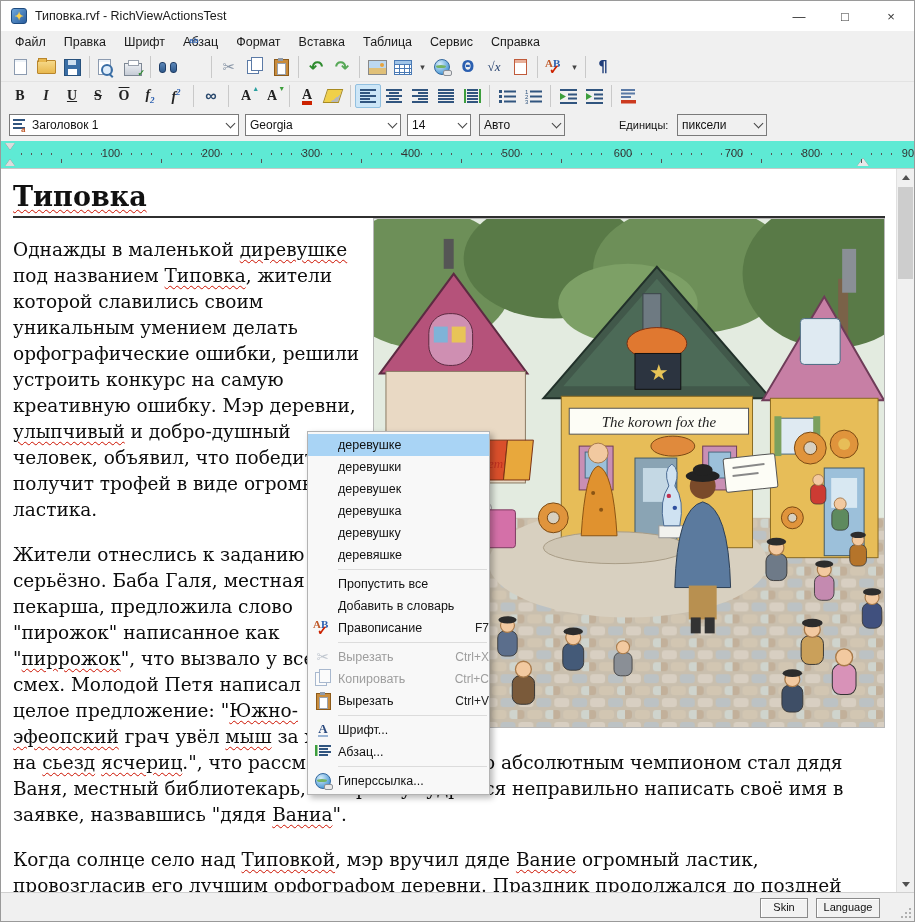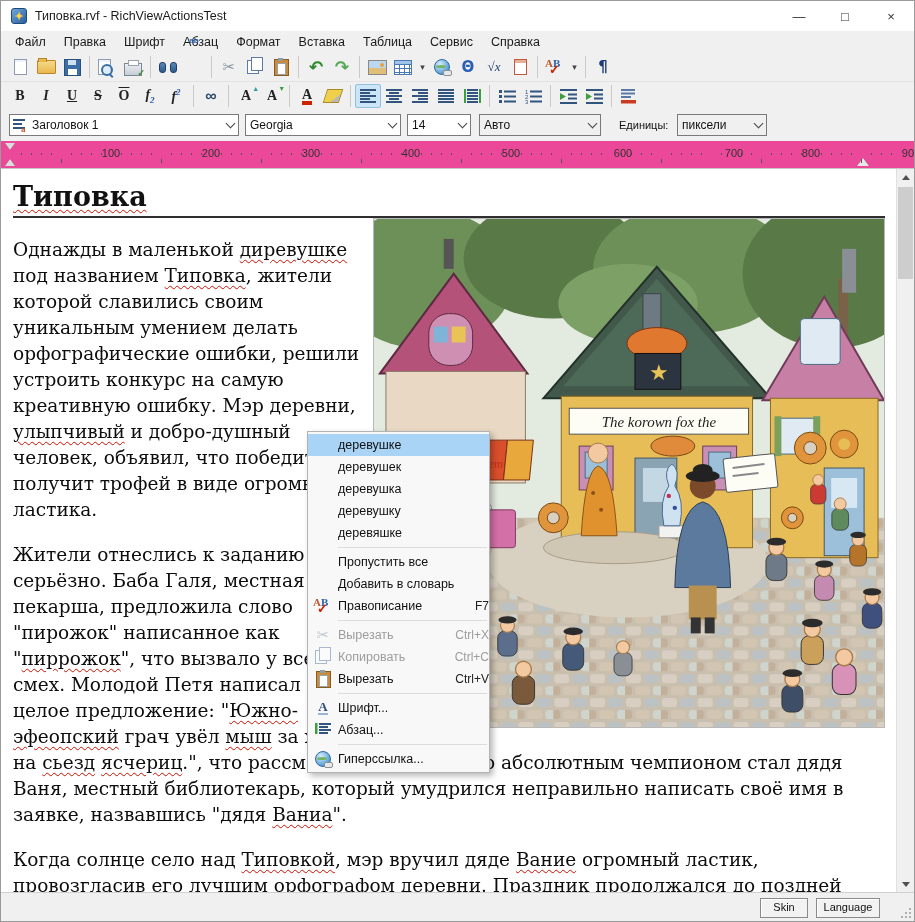--- a/index.html
+++ b/index.html
@@ -83,21 +83,21 @@
   
   .combobar{position:absolute;left:0;top:108px;right:0;height:32px;background:#f0f0f0;border-bottom:1px solid #e0e0e0;}
   .combo{position:absolute;top:5px;height:22px;background:#fff;border:1px solid #7a7a7a;box-sizing:border-box;display:flex;align-items:center;}
   .combo.gray{background:#f0f0f0;}
   .combo .ctext{flex:1;font-size:12px;color:#111;padding-left:4px;white-space:nowrap;overflow:hidden;}
   .chev{width:16px;height:100%;display:flex;align-items:center;justify-content:center;flex:0 0 auto;}
   .chev::after{content:"";width:6px;height:6px;border-right:1.4px solid #444;border-bottom:1.4px solid #444;transform:rotate(45deg);margin-top:-3px;}
   .cicon{width:16px;height:14px;flex:0 0 auto;margin-left:2px;}
   .units-label{position:absolute;left:618px;top:5px;height:22px;line-height:22px;font-size:11px;color:#111;}
   
-  .ruler{position:absolute;left:0;top:140px;right:0;height:27px;background:#ec4899;border-bottom:1px solid #d5d5d5;overflow:hidden;}
+  .ruler{position:absolute;left:0;top:140px;right:0;height:27px;background:#5eead4;border-bottom:1px solid #d5d5d5;overflow:hidden;}
   .rlbl{position:absolute;top:6px;transform:translateX(-50%);font-size:11px;color:#333;}
   .rdot{position:absolute;top:12px;width:1px;height:2px;background:#555;}
   .rmid{position:absolute;top:18px;width:1px;height:4px;background:#555;}
   .rtri{position:absolute;width:0;height:0;}
   .ind-top{left:4px;top:2px;border-left:5px solid transparent;border-right:5px solid transparent;border-top:7px solid #dcdcdc;filter:drop-shadow(0 0 0.5px #555);}
   .ind-bot{left:4px;bottom:2px;border-left:5px solid transparent;border-right:5px solid transparent;border-bottom:7px solid #dcdcdc;filter:drop-shadow(0 0 0.5px #555);}
   .ind-right{left:856px;bottom:2px;border-left:6px solid transparent;border-right:6px solid transparent;border-bottom:8px solid #e8e8e8;filter:drop-shadow(0 0 0.5px #555);}
   
   .docwrap{position:absolute;left:0;top:167px;right:0;bottom:28px;background:#fff;border-top:1px solid #c8c8c8;overflow:hidden;}
   .docpage{position:absolute;left:0;top:0;right:17px;bottom:0;padding:12px 12px 0 12px;overflow:hidden;cursor:text;}
@@ -487,21 +487,21 @@
       <span class="chev"></span>
     </div>
     <div class="combo" style="left:244px;width:156px;">
       <span class="ctext">Georgia</span>
       <span class="chev"></span>
     </div>
     <div class="combo" style="left:406px;width:64px;">
       <span class="ctext">14</span>
       <span class="chev"></span>
     </div>
-    <div class="combo gray" style="left:478px;width:122px;">
+    <div class="combo gray" style="left:478px;width:86px;">
       <span class="ctext">Авто</span>
       <span class="chev"></span>
     </div>
     <span class="units-label">Единицы:</span>
     <div class="combo gray" style="left:676px;width:90px;">
       <span class="ctext">пиксели</span>
       <span class="chev"></span>
     </div>
   </div>
 
@@ -804,20 +804,24 @@
       <div class="sb-dn"></div>
     </div>
 
     <div class="ctxmenu" id="ctxmenu">
         <div class="cm-item sel">
           <span class="cm-gut"></span>
           <span class="cm-label">деревушке</span>
         </div>
         <div class="cm-item">
           <span class="cm-gut"></span>
+          <span class="cm-label">деревушки</span>
+        </div>
+        <div class="cm-item">
+          <span class="cm-gut"></span>
           <span class="cm-label">деревушек</span>
         </div>
         <div class="cm-item">
           <span class="cm-gut"></span>
           <span class="cm-label">деревушка</span>
         </div>
         <div class="cm-item">
           <span class="cm-gut"></span>
           <span class="cm-label">деревушку</span>
         </div>

